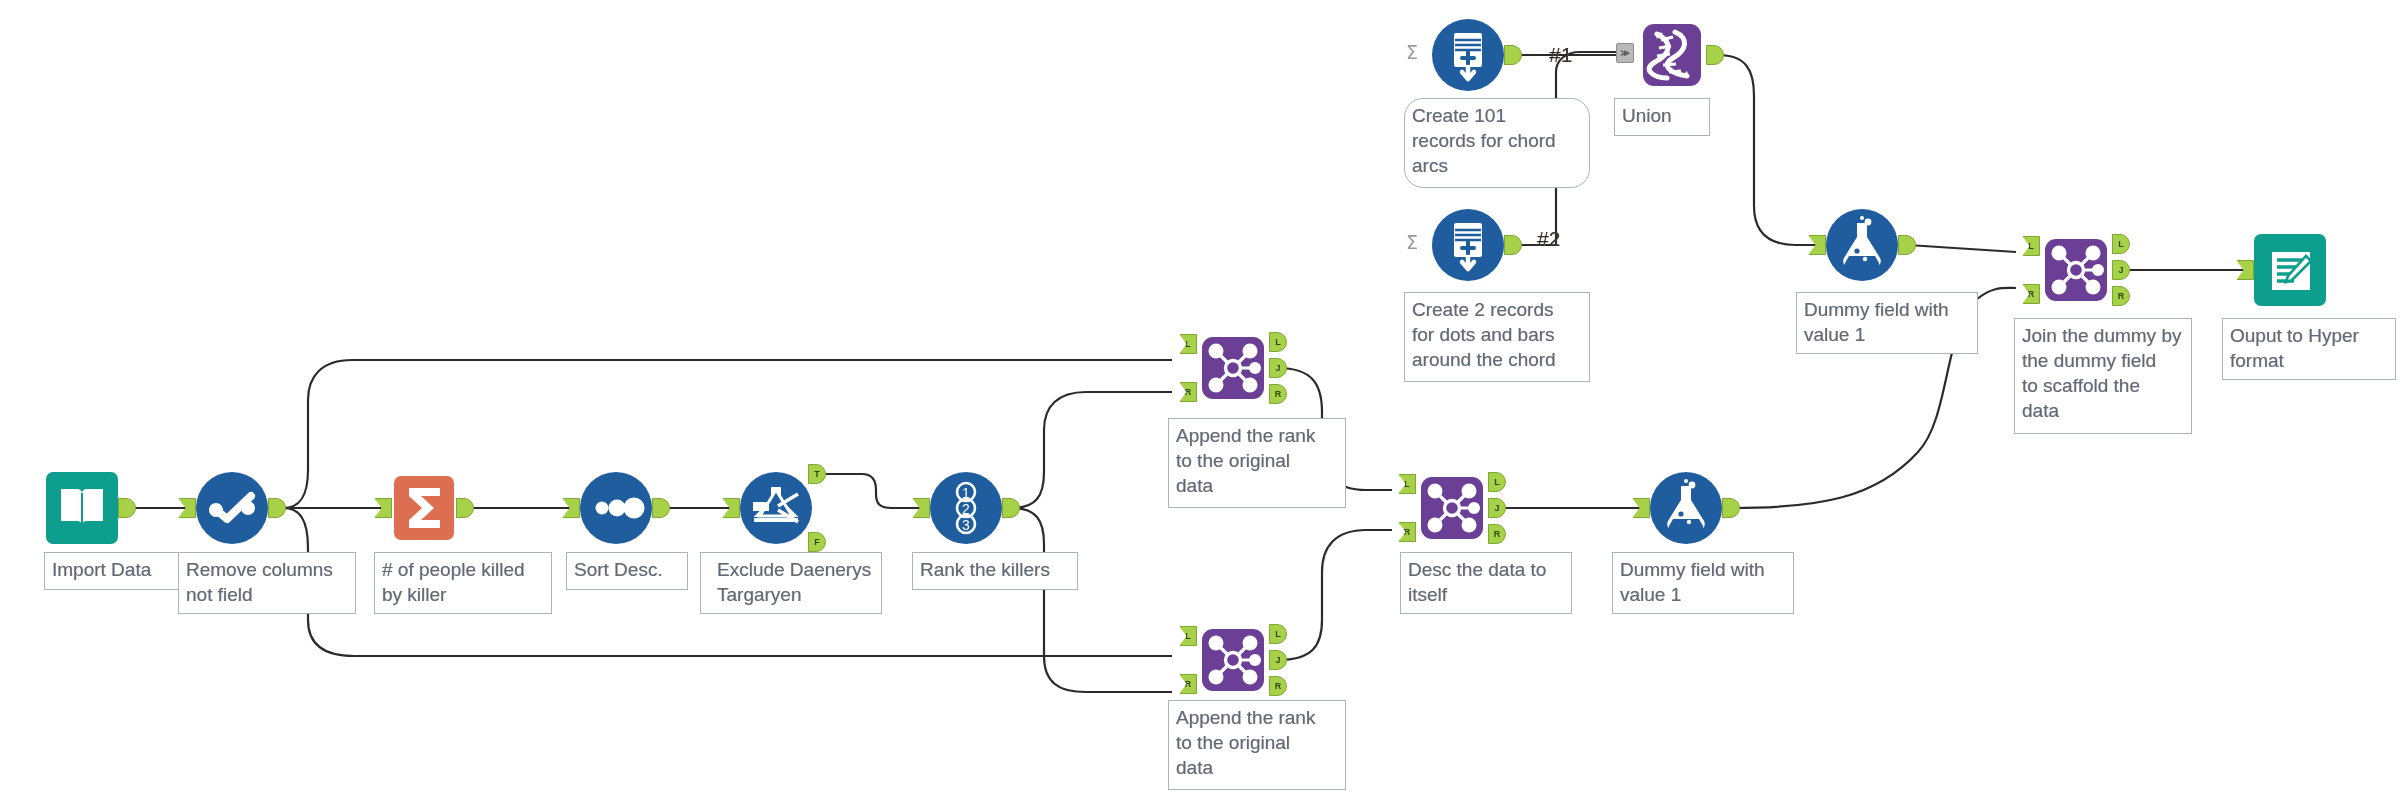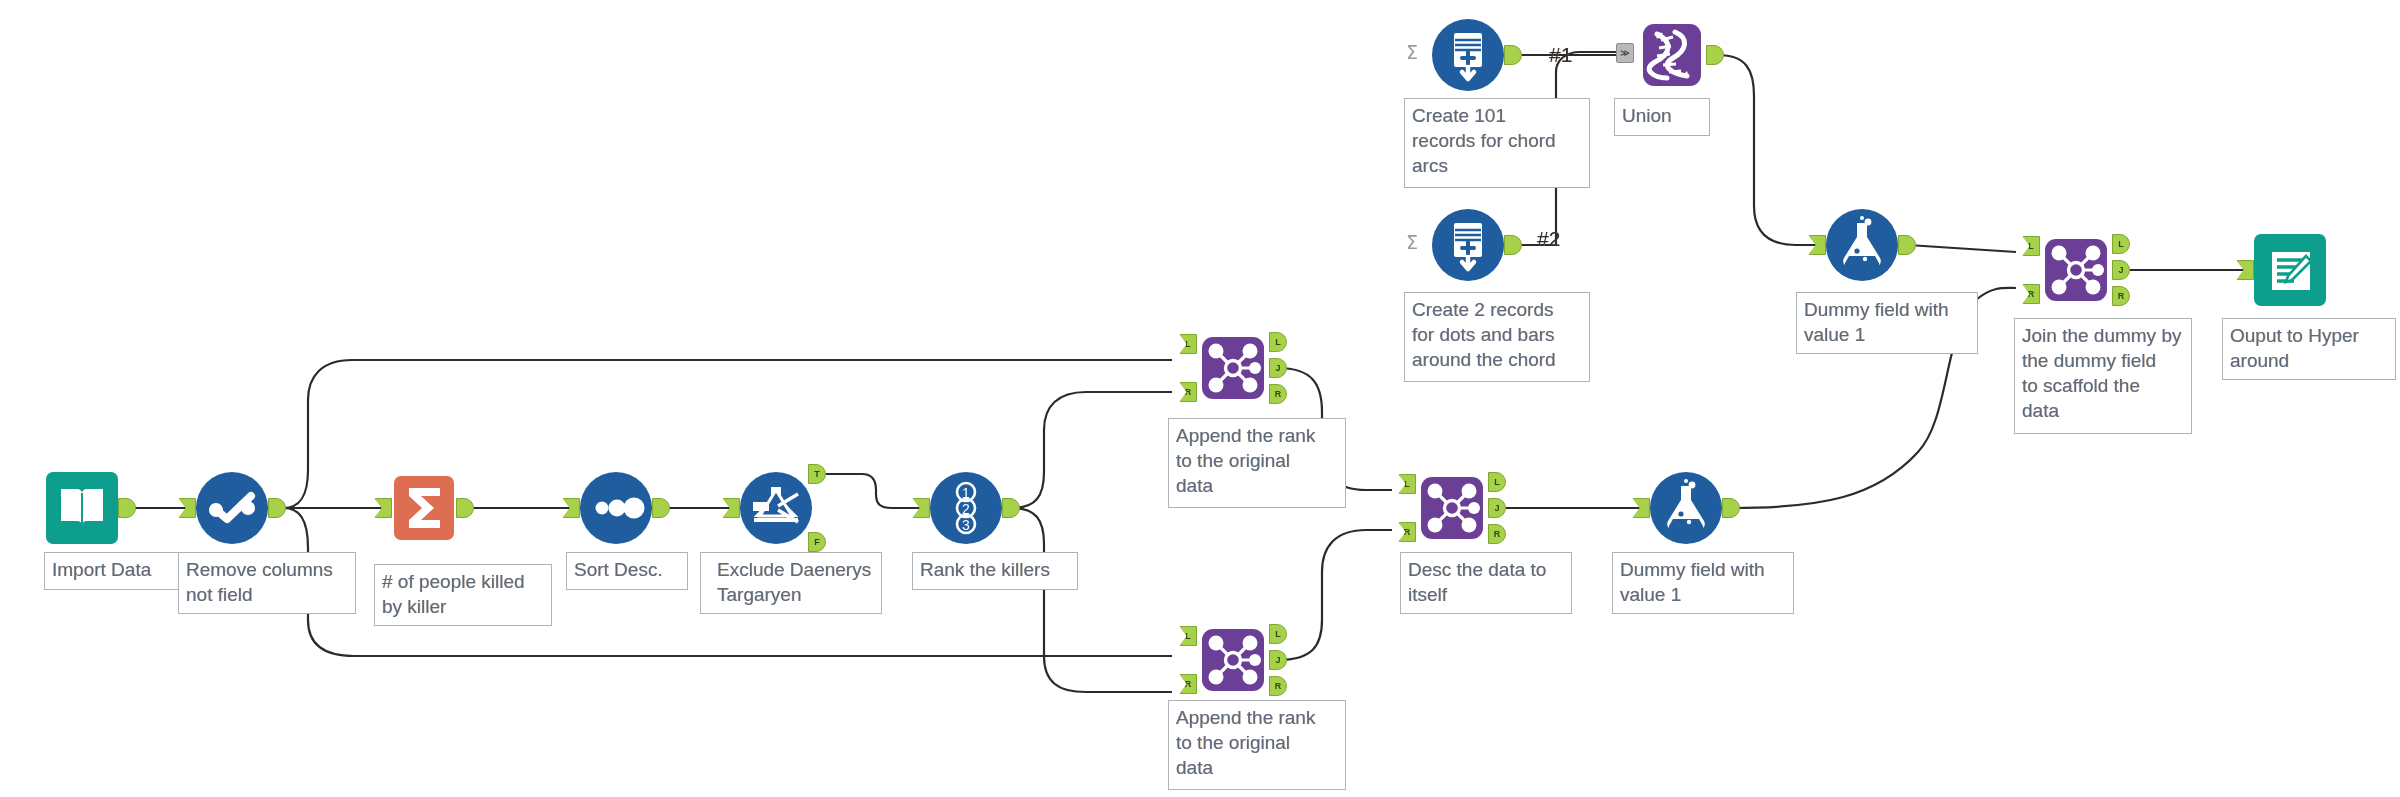--- a/index.html
+++ b/index.html
@@ -393,51 +393,51 @@
         <path d="M52 22 L57 27 L38 46 L32 48 L34 42 Z" fill="#fff" stroke="#0e9e8d" stroke-width="2.6"></path>
       </svg>
     </div>
     <div class="anchor in" style="left:-18px;top:26px;"></div>
   </div>
 
   <div id="notes-layer">
       <div class="note" style="left: 24px; top: 552px; width: 136px; min-height: 38px; margin-left: 20px;">Import Data</div>
       <div class="note" style="left: 178px; top: 552px; width: 178px; min-height: 62px;">Remove columns
 not field</div>
-      <div class="note" style="left: 374px; top: 564px; width: 178px; min-height: 62px;"># of people killed
+      <div class="note" style="left: 374px; top: 552px; width: 178px; min-height: 62px;"># of people killed
 by killer</div>
       <div class="note" style="left: 566px; top: 552px; width: 122px; min-height: 38px;">Sort Desc.</div>
       <div class="note" style="left: 700px; top: 552px; width: 182px; min-height: 62px; padding-left: 16px;">Exclude Daenerys
 Targaryen</div>
       <div class="note" style="left: 912px; top: 552px; width: 166px; min-height: 38px;">Rank the killers</div>
       <div class="note" style="left: 1168px; top: 418px; width: 178px; min-height: 90px;">Append the rank
 to the original
 data</div>
       <div class="note" style="left: 1168px; top: 700px; width: 178px; min-height: 90px;">Append the rank
 to the original
 data</div>
       <div class="note" style="left: 1400px; top: 552px; width: 172px; min-height: 62px;">Desc the data to
 itself</div>
       <div class="note" style="left: 1612px; top: 552px; width: 182px; min-height: 62px;">Dummy field with
 value 1</div>
-      <div class="note" style="left: 1404px; top: 98px; width: 186px; min-height: 90px;">Create 101
+      <div class="note" style="left: 1404px; top: 98px; width: 186px; min-height: 90px; border-radius: 19px;">Create 101
 records for chord
 arcs</div>
       <div class="note" style="left: 1404px; top: 292px; width: 186px; min-height: 90px;">Create 2 records
 for dots and bars
 around the chord</div>
       <div class="note" style="left: 1614px; top: 98px; width: 96px; min-height: 38px;">Union</div>
       <div class="note" style="left: 1796px; top: 292px; width: 182px; min-height: 62px;">Dummy field with
 value 1</div>
       <div class="note" style="left: 2014px; top: 318px; width: 178px; min-height: 116px;">Join the dummy by
 the dummy field
 to scaffold the
 data</div>
       <div class="note" style="left: 2222px; top: 318px; width: 174px; min-height: 62px;">Ouput to Hyper
-around</div>
+format</div>
     </div>
 
   <div id="wirelabels-layer">
       <div class="wirelabel" style="left: 1549px; top: 44px;">#1</div>
       <div class="wirelabel" style="left: 1537px; top: 228px;">#2</div>
     </div>
 
 </div>
 
 </body></html>

